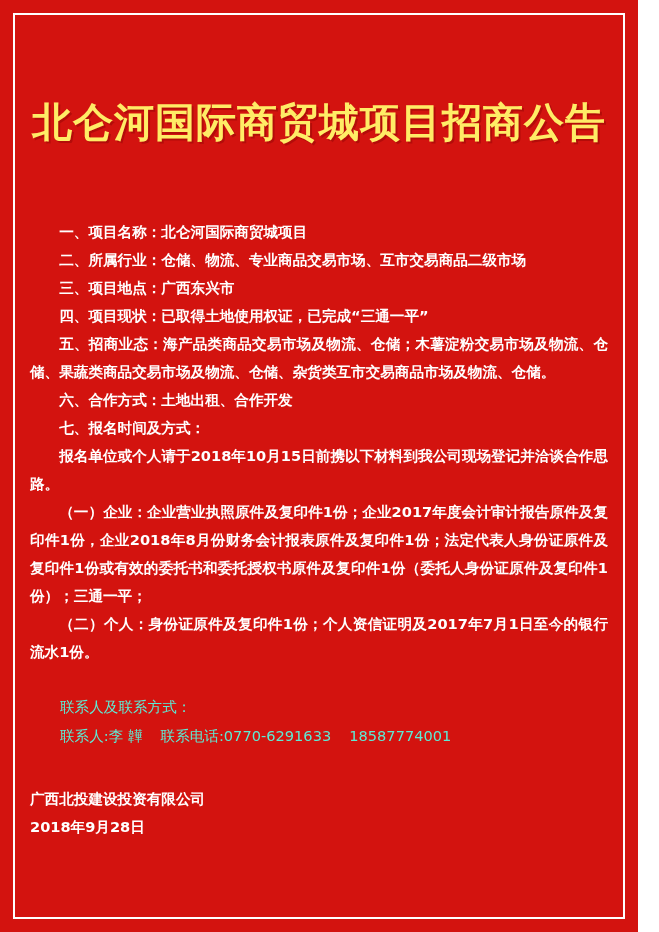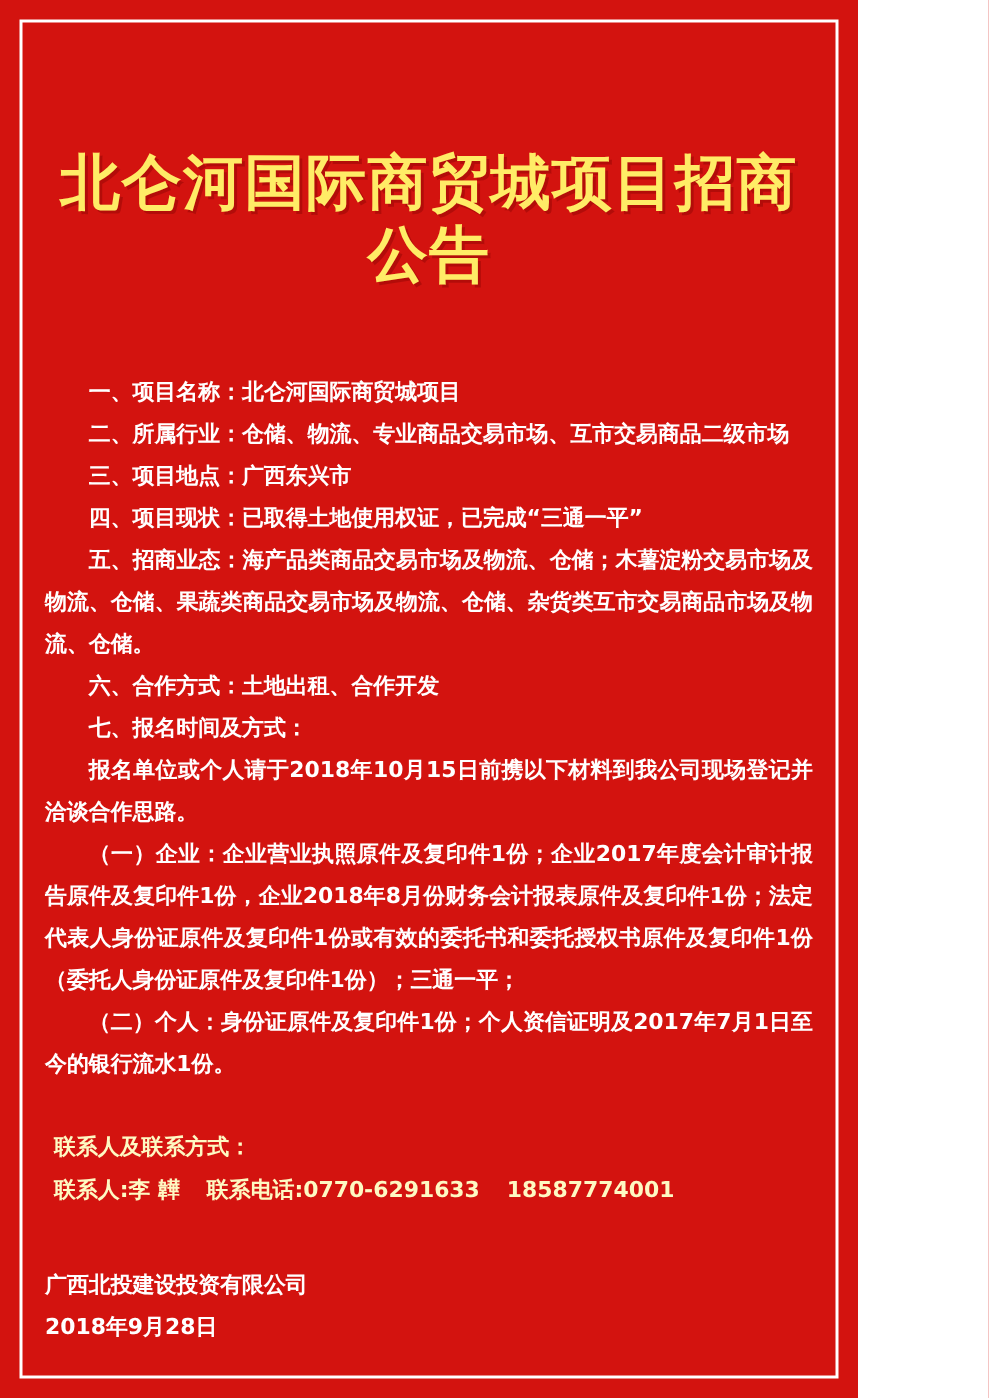--- a/index.html
+++ b/index.html
@@ -5,21 +5,21 @@
   html, body {
     margin: 0;
     padding: 0;
     background: #ffffff;
   }
   body {
     font-family: "DejaVu Sans", "Liberation Sans", sans-serif;
   }
   .poster {
     position: relative;
-    width: 572px;
+    width: 638px;
     height: 932px;
     background: #d3130f;
     box-sizing: border-box;
     overflow: hidden;
   }
   .frame {
     position: absolute;
     left: 13px;
     top: 13px;
     right: 13px;
@@ -40,37 +40,38 @@
     text-align: center;
     color: #ffec66;
     font-family: "DejaVu Serif", "Liberation Serif", serif;
     font-weight: bold;
     font-size: 40px;
     letter-spacing: 1px;
     line-height: 1.2;
     text-shadow: 2px 2px 0 rgba(120,0,0,0.35);
   }
   .body-block {
-    margin-top: 54px;
+    margin-top: 72px;
     color: #ffffff;
     font-size: 14.6px;
     font-weight: bold;
     line-height: 1.92;
     text-align: justify;
   }
   .p {
     margin: 0;
     text-indent: 2em;
   }
   .contact-block {
     margin-top: 26px;
-    color: #fef9c3;
+    color: #5eead4;
     font-size: 14.6px;
-    font-weight: bold;
+    font-weight: normal;
     line-height: 2.0;
+    margin-left: 24px;
   }
   .contact-block .line {
     margin: 0;
     padding-left: 6px;
   }
   .sign-block {
     margin-top: 34px;
     color: #ffffff;
     font-size: 14.6px;
     font-weight: bold;

